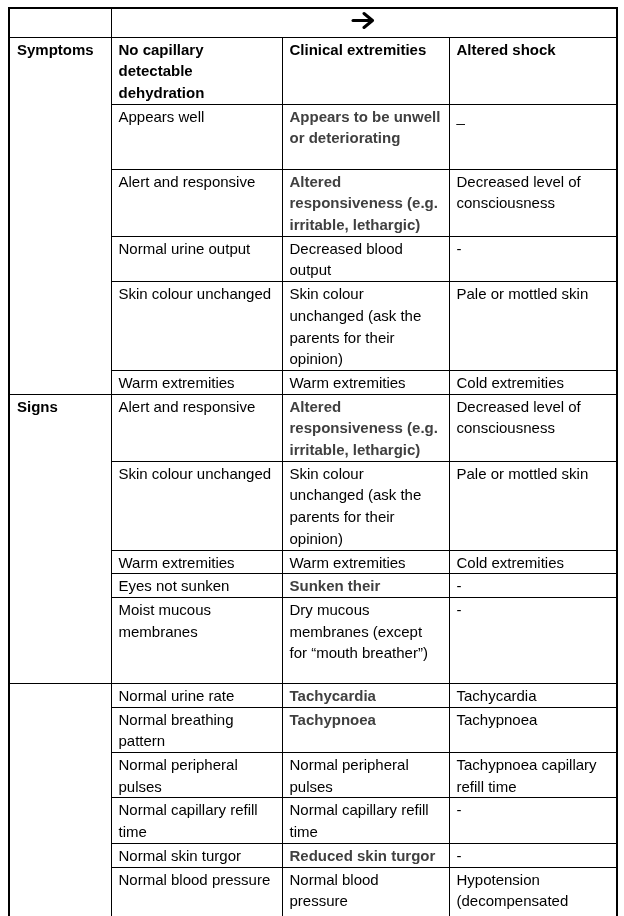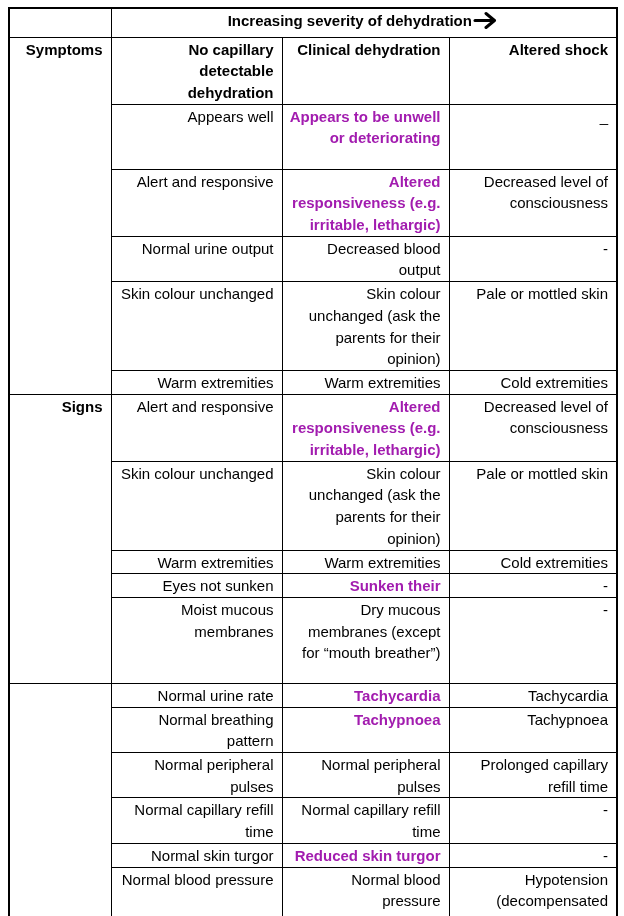--- a/index.html
+++ b/index.html
@@ -1,22 +1,22 @@
 <!DOCTYPE html>
 <html><head>
 <meta charset="utf-8">
 <style>
   html,body{margin:0;padding:0;background:#ffffff;}
   body{width:624px;height:916px;position:relative;font-family:"Liberation Sans",sans-serif;color:#000;}
   .wrap{position:absolute;left:8px;top:7px;}
   table{border-collapse:collapse;table-layout:fixed;width:608px;border:2px solid #000;}
-  td,th{border:1.5px solid #000;vertical-align:top;text-align:right;padding:1px 8px 0 7px;
+  td,th{border:1.5px solid #000;vertical-align:top;text-align:left;padding:1px 8px 0 7px;
         font-size:15px;line-height:21.7px;font-weight:normal;overflow:hidden;word-wrap:break-word;}
   th{font-weight:bold;}
-  .alert{color:#a21caf;font-weight:bold;}
+  .alert{color:#404040;font-weight:bold;}
   .topTitle{text-align:center;font-weight:bold;vertical-align:middle;padding-top:0;}
   .secLabel{font-weight:bold;}
   .arrow-svg{display:inline-block;vertical-align:-3px;margin-left:1px;}
   
   .rh29{height:29px}.rh67{height:67px}.rh65{height:65px}.rh44{height:44px}
   .rh87{height:87px}.rh22{height:22px}.rh66{height:66px}.rh86{height:86px}.rh21{height:21px}
 </style>
 </head>
 <body>
 
@@ -25,30 +25,30 @@
   <colgroup>
     <col style="width:102px">
         <col style="width:171px">
         <col style="width:167px">
         <col style="width:168px">
   </colgroup>
 
   <tbody>
         <tr class="rh29">
     <td></td>
-    <td class="topTitle" colspan="3"><span>Increasing severity of dehydration</span><span class="arrow-svg"><svg width="26" height="18" viewBox="0 0 26 18">
+    <td class="topTitle" colspan="3"><span class="arrow-svg"><svg width="26" height="18" viewBox="0 0 26 18">
                 <path d="M2 9.5 H20" stroke="#000" stroke-width="3" fill="none" stroke-linecap="round"></path>
                 <path d="M13 2.5 L21.5 9.5 L13 16.5" stroke="#000" stroke-width="3" fill="none" stroke-linecap="round" stroke-linejoin="round"></path>
               </svg></span></td>
   </tr>
 
   <tr class="rh67">
     <td class="secLabel" rowspan="6">Symptoms</td>
     <th>No capillary detectable dehydration</th>
-    <th>Clinical dehydration</th>
+    <th>Clinical extremities</th>
     <th>Altered shock</th>
   </tr>
 
   <tr class="rh65">
     <td>Appears well</td>
     <td class="alert">Appears to be unwell or deteriorating</td>
     <td>_</td>
   </tr>
   <tr class="rh65">
     <td>Alert and responsive</td>
@@ -105,21 +105,21 @@
     <td>Tachycardia</td>
   </tr>
   <tr class="rh44">
     <td>Normal breathing pattern</td>
     <td class="alert">Tachypnoea</td>
     <td>Tachypnoea</td>
   </tr>
   <tr class="rh44">
     <td>Normal peripheral pulses</td>
     <td>Normal peripheral pulses</td>
-    <td>Prolonged capillary refill time</td>
+    <td>Tachypnoea capillary refill time</td>
   </tr>
   <tr class="rh44">
     <td>Normal capillary refill time</td>
     <td>Normal capillary refill time</td>
     <td>-</td>
   </tr>
   <tr class="rh21">
     <td>Normal skin turgor</td>
     <td class="alert">Reduced skin turgor</td>
     <td>-</td>

